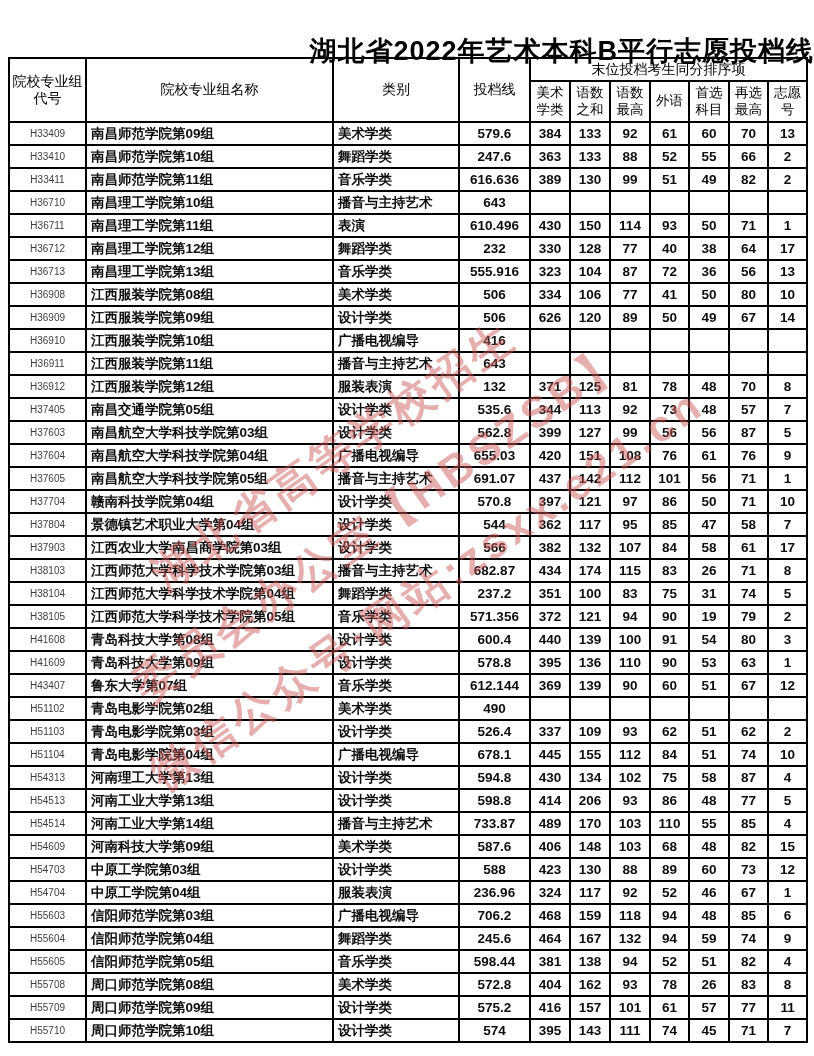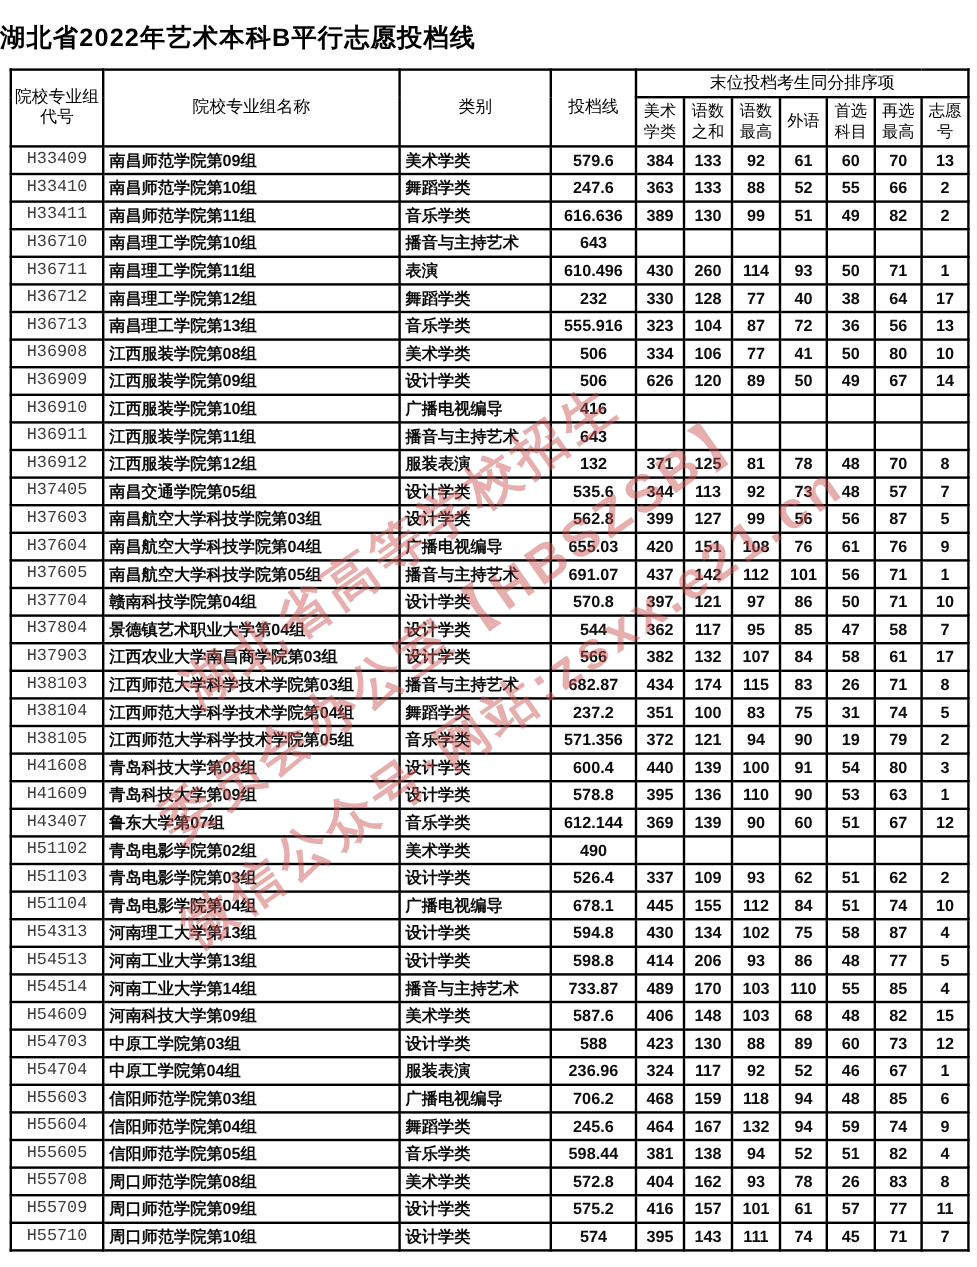--- a/index.html
+++ b/index.html
@@ -1,41 +1,41 @@
 <!DOCTYPE html>
 <html><head>
 <meta charset="utf-8">
 <style>
   html,body{margin:0;padding:0;}
   body{
     width:814px;height:1056px;background:#ffffff;position:relative;overflow:hidden;
     font-family:"Liberation Sans","DejaVu Sans",sans-serif;color:#111;
   }
   .page-title{
-    margin:0;padding-top:17px;text-align:left;
-    font-size:21px;font-weight:bold;letter-spacing:1px;color:#000;
+    margin:0;padding-top:33px;text-align:right;
+    font-size:27px;font-weight:bold;letter-spacing:1px;color:#000;
   }
   table.score-table{
     position:absolute;left:8px;top:57px;width:798px;
     border-collapse:collapse;table-layout:fixed;background:transparent;
   }
   .score-table th,.score-table td{
     border:2px solid #000;padding:0 2px;overflow:hidden;white-space:normal;
   }
   .score-table thead th{
     font-family:"Liberation Serif","DejaVu Serif",serif;font-weight:normal;
     font-size:14px;line-height:1.25;text-align:center;vertical-align:middle;color:#000;
   }
   .score-table thead tr.sub th{font-size:13.5px;height:39px;padding:0 1px;}
   .score-table thead tr.top th{height:21px;}
   .score-table tbody td{
     height:21px;line-height:21px;font-size:13.5px;vertical-align:middle;white-space:nowrap;
   }
   .score-table tbody td.c0{
-    font-family:Liberation Mono, monospace;font-size:14px;
+    font-family:Liberation Sans, sans-serif;font-size:10px;
     color:#3d3d3d;text-align:center;font-weight:normal;
   }
   .score-table tbody td.c1,.score-table tbody td.c2{
     text-align:left;font-weight:bold;padding-left:4px;font-size:13.5px;color:#0d0d0d;
   }
   .score-table tbody td.c3,.score-table tbody td.c4,.score-table tbody td.c5,
   .score-table tbody td.c6,.score-table tbody td.c7,.score-table tbody td.c8,
   .score-table tbody td.c9,.score-table tbody td.c10{
     text-align:center;font-weight:bold;color:#0d0d0d;
   }
@@ -137,21 +137,21 @@
         <td class="c8"></td>
         <td class="c9"></td>
         <td class="c10"></td>
       </tr>
       <tr>
         <td class="c0">H36711</td>
         <td class="c1">南昌理工学院第11组</td>
         <td class="c2">表演</td>
         <td class="c3">610.496</td>
         <td class="c4">430</td>
-        <td class="c5">260</td>
+        <td class="c5">150</td>
         <td class="c6">114</td>
         <td class="c7">93</td>
         <td class="c8">50</td>
         <td class="c9">71</td>
         <td class="c10">1</td>
       </tr>
       <tr>
         <td class="c0">H36712</td>
         <td class="c1">南昌理工学院第12组</td>
         <td class="c2">舞蹈学类</td>

